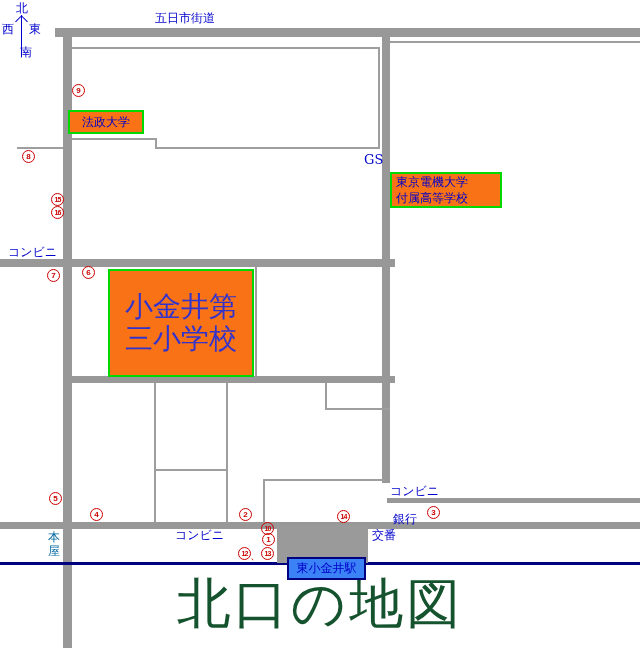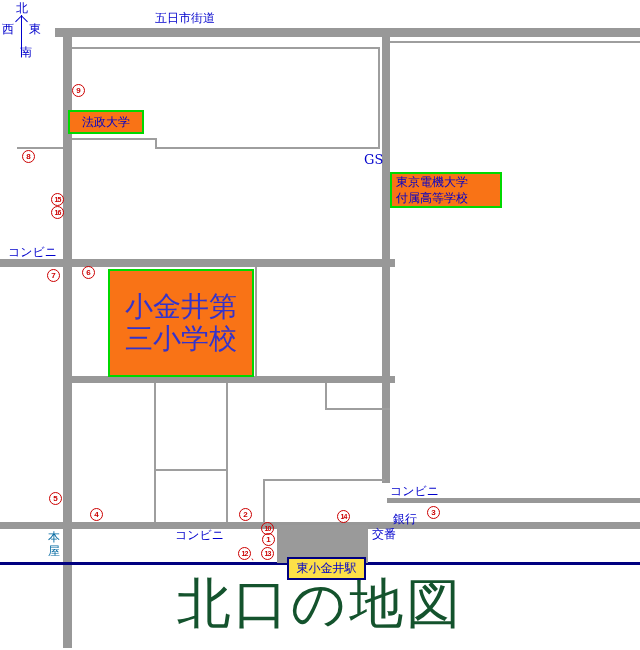--- a/index.html
+++ b/index.html
@@ -13,21 +13,21 @@
         display:flex;align-items:center;justify-content:center;}
   .marker{position:absolute;width:11px;height:11px;border:1px solid #CC0000;border-radius:50%;
           color:#CC0000;font:bold 8px/11px "Liberation Sans",sans-serif;text-align:center;
           background:transparent;z-index:6;}
   .marker.two{font-size:7px;letter-spacing:-1px;}
   .comma{position:absolute;color:#CC0000;font:11px/11px "Liberation Sans",sans-serif;z-index:6;}
   .compass-ch{position:absolute;color:#0000CC;font:12px/12px "Liberation Sans",sans-serif;}
   .title{position:absolute;left:0;right:0;top:570px;text-align:center;color:#14532d;
          font:54px/68px "DejaVu Serif",serif;letter-spacing:3px;z-index:4;}
   .stationbox{position:absolute;left:287px;top:557px;width:75px;height:19px;border:2px solid #000080;
-              background:#fde047;color:#0000CC;font:12px/19px "Liberation Sans",sans-serif;
+              background:#3b82f6;color:#0000CC;font:12px/19px "Liberation Sans",sans-serif;
               text-align:center;z-index:5;}
   .stationfill{position:absolute;left:277px;top:525px;width:91px;height:38px;background:#9A9A9A;z-index:2;}
   .vtext{position:absolute;width:14px;color:#0369a1;font:12px/14px "Liberation Sans",sans-serif;
          word-break:break-all;}
 </style>
 </head>
 <body>
 
 <div id="map">
 
@@ -84,21 +84,21 @@
     </div>
   </div>
 
   <div class="lbl" style="left:155px;top:12px;">五日市街道</div>
   <div class="lbl" style="left:364px;top:153px;font:13px/13px 'DejaVu Serif',serif;">GS</div>
   <div class="lbl" style="left:8px;top:246px;">コンビニ</div>
   <div class="lbl" style="left:175px;top:529px;">コンビニ</div>
   <div class="lbl" style="left:390px;top:485px;">コンビニ</div>
   <div class="vtext" style="left:48px;top:530px;">本屋</div>
   <div class="lbl" style="left:393px;top:492px;margin-top:21px;">銀行</div>
-  <div class="lbl" style="left:372px;top:529px;z-index:5;font-family:Liberation Mono, monospace;">交番</div>
+  <div class="lbl" style="left:372px;top:529px;z-index:5;">交番</div>
 
   <div class="marker" style="left:72px;top:84px;">9</div>
   <div class="marker" style="left:22px;top:150px;">8</div>
   <div class="marker two" style="left:51px;top:193px;">15</div>
   <div class="marker two" style="left:51px;top:206px;">16</div>
   <div class="marker" style="left:47px;top:269px;">7</div>
   <div class="marker" style="left:82px;top:266px;">6</div>
   <div class="marker" style="left:49px;top:492px;">5</div>
   <div class="marker" style="left:90px;top:508px;">4</div>
   <div class="marker" style="left:239px;top:508px;">2</div>

